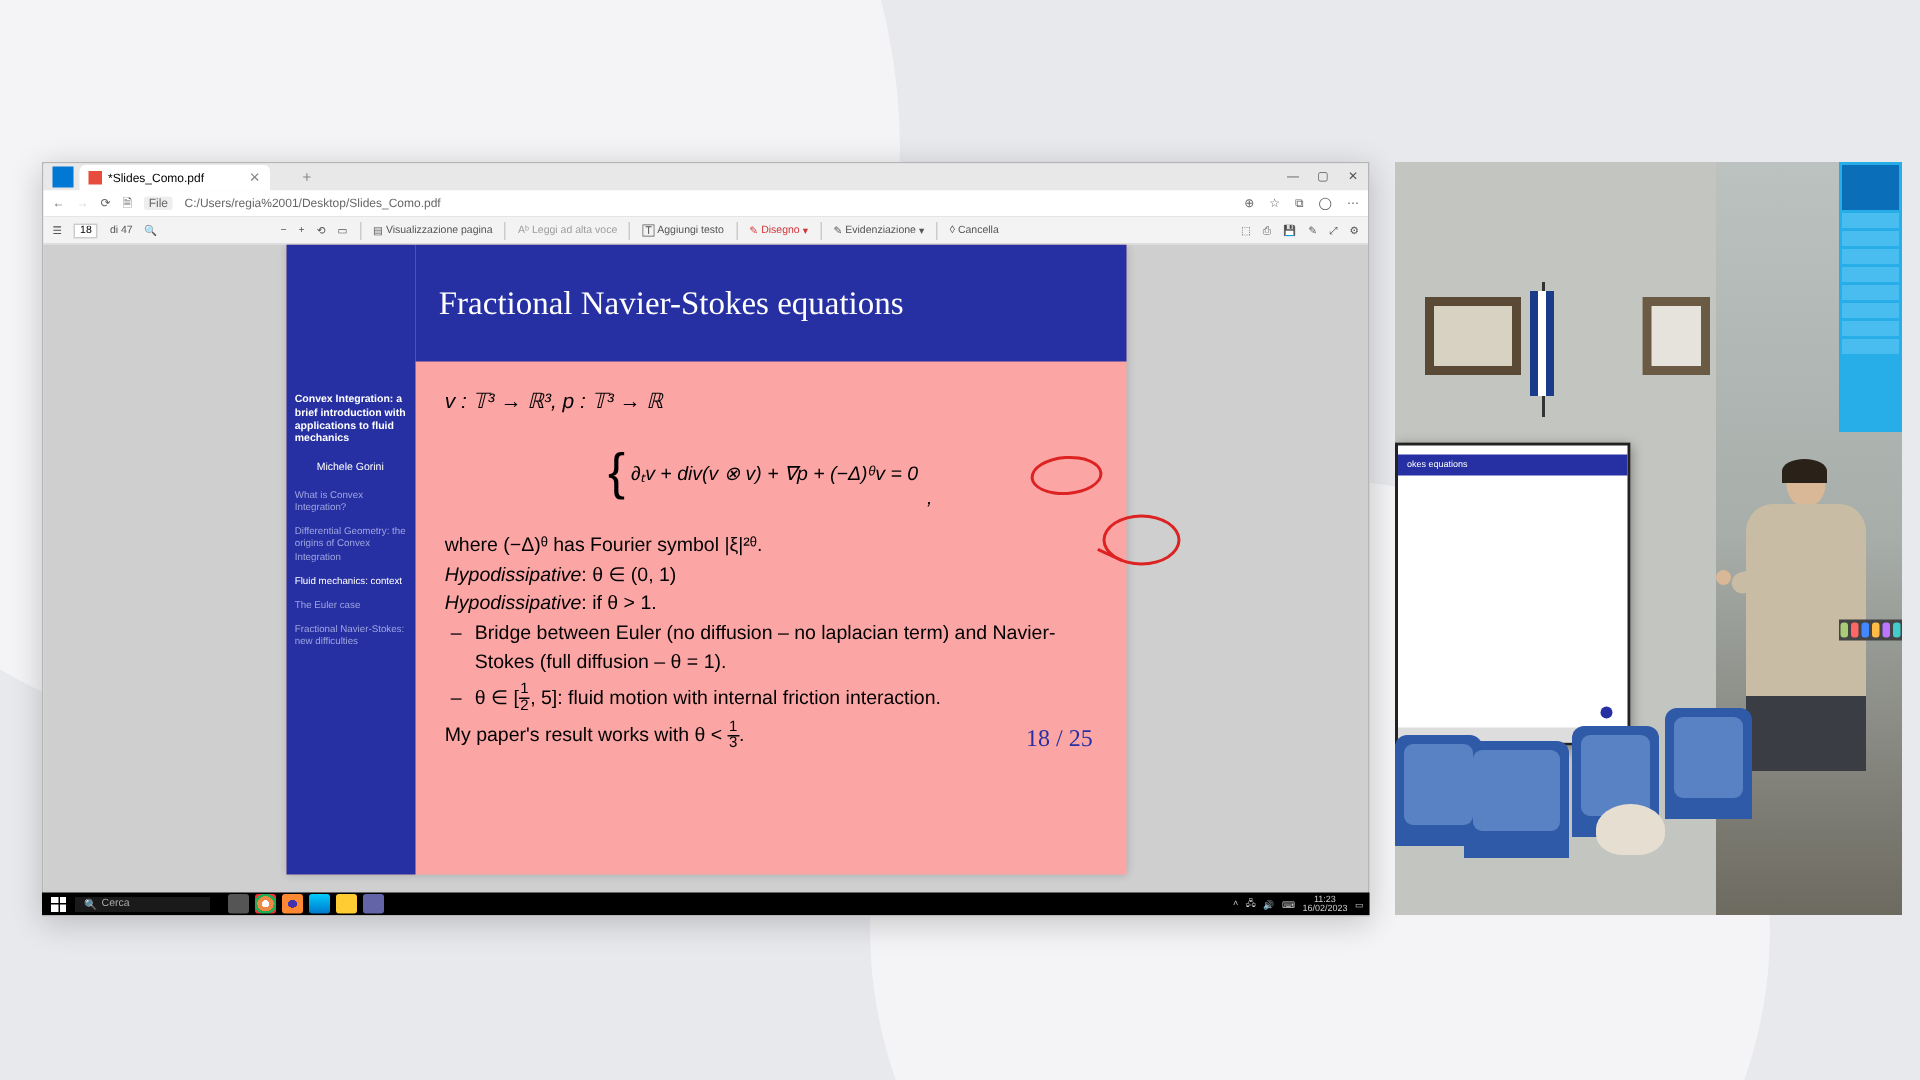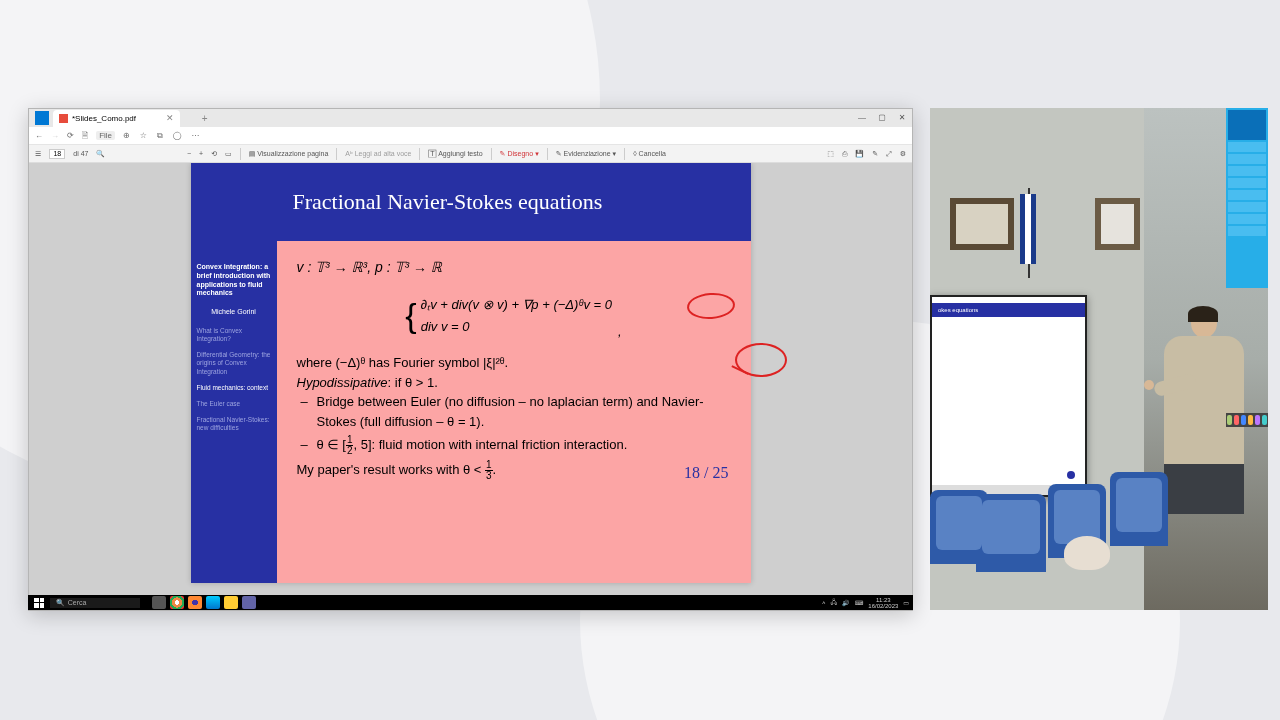--- a/index.html
+++ b/index.html
@@ -123,20 +123,21 @@
       <div class="win-btn">✕</div>
     </div>
   </div>
 
   <div class="urlbar">
     <span class="nav-btn">←</span>
     <span class="nav-btn" style="opacity:.3;">→</span>
     <span class="nav-btn">⟳</span>
     <span>🗎</span>
     <span style="background:#eee;padding:0 3px;border-radius:2px;">File</span>
+    <span class="url">C:/Users/regia%2001/Desktop/Slides_Como.pdf</span>
     <div class="right-icons">
       <span>⊕</span>
       <span>☆</span>
       <span>⧉</span>
       <span>◯</span>
       <span>⋯</span>
     </div>
   </div>
 
   <div class="pdf-toolbar">
@@ -186,27 +187,27 @@
         <div class="slide-heading">Fractional Navier-Stokes equations</div>
         <div class="slide-body">
           <div class="math-line1">v : 𝕋³ → ℝ³, p : 𝕋³ → ℝ</div>
           <div class="equation">
             <span class="brace">{</span>
             <div class="eqcol">
               <span class="rel-wrap">
                 <span>∂ₜv + div(v ⊗ v) + ∇p + (−Δ)ᶿv = 0</span>
                 <span class="circle-red c1"></span>
               </span>
-              <span>div v = 0</span>
             </div>
             <span class="eq-comma">,</span>
           </div>
           <div>
             <span>where (−Δ)ᶿ has Fourier symbol </span><span class="rel-wrap"><span>|ξ|²ᶿ</span><span class="c2"></span><span class="c2tail"></span></span><span>.</span>
           </div>
+          <div><i>Hypodissipative</i><span>: θ ∈ (0, 1)</span></div>
           <div><i>Hypodissipative</i><span>: if θ &gt; 1.</span></div>
           <ul class="bullet-list">
             <li>Bridge between Euler (no diffusion – no laplacian term) and Navier-Stokes (full diffusion – θ = 1).</li>
             <li>
               <span>θ ∈ [</span><span class="frac">
                   <span class="num">1</span>
                   <span>2</span>
                 </span><span>, 5]: fluid motion with internal friction interaction.</span>
             </li>
           </ul>

